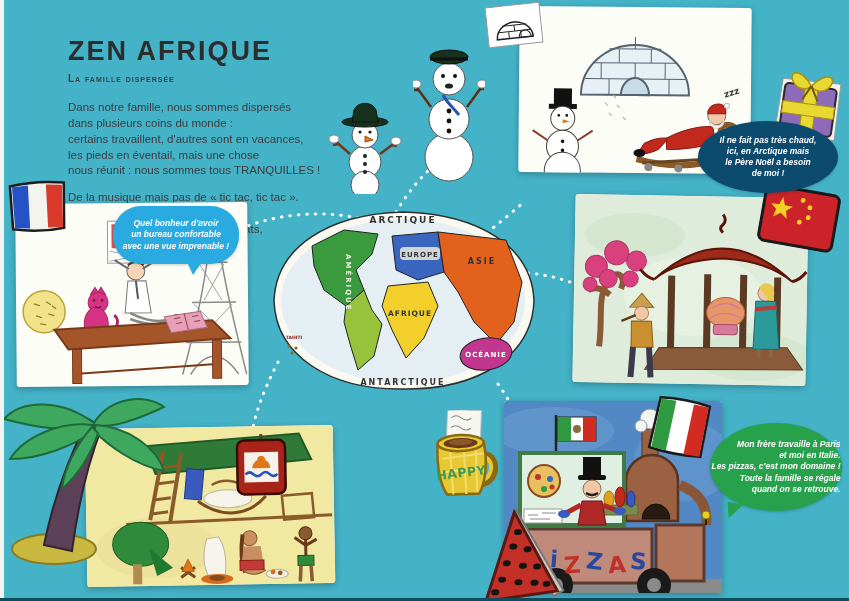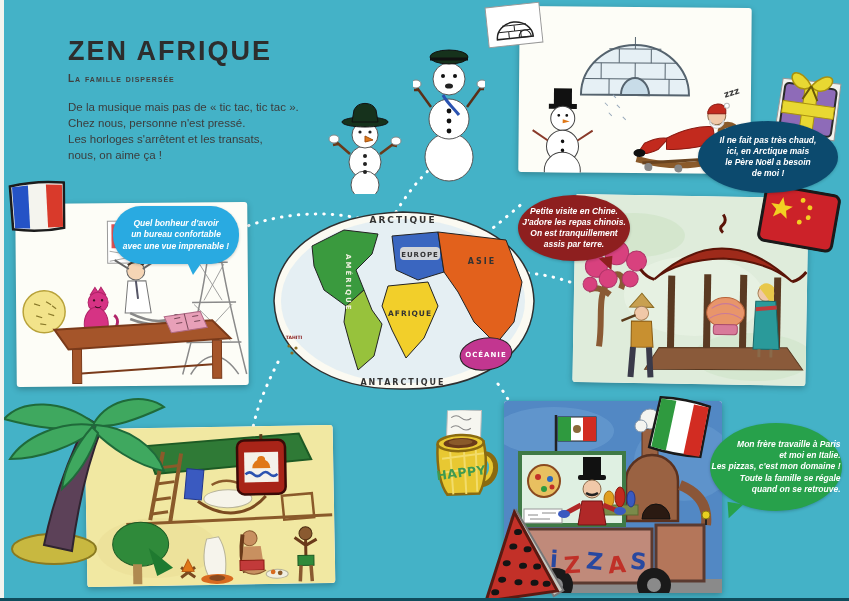--- a/index.html
+++ b/index.html
@@ -71,20 +71,25 @@
       <path d="M480,238 C496,226 510,214 524,202"></path>
       <path d="M494,274 C520,270 546,274 570,282"></path>
       <path d="M278,362 C264,390 254,414 251,440"></path>
       <path d="M498,384 C508,398 516,412 521,428"></path>
     </g>
   </svg>
 
   <header class="intro">
     <h1>ZEN AFRIQUE</h1>
     <h2>La famille dispersée</h2>
+    <p>Dans notre famille, nous sommes dispersés
+dans plusieurs coins du monde :
+certains travaillent, d'autres sont en vacances,
+les pieds en éventail, mais une chose
+nous réunit : nous sommes tous TRANQUILLES !</p>
     <p>De la musique mais pas de « tic tac, tic tac ».
 Chez nous, personne n'est pressé.
 Les horloges s'arrêtent et les transats,
 nous, on aime ça !</p>
   </header>
 
   <div class="art" id="french-flag">
     <svg width="60" height="55" viewBox="0 0 60 55">
       <path d="M3,6 Q30,1 57,5 L55,50 Q30,54 4,49 Z" fill="#f4f4ee" stroke="#1c1c1c" stroke-width="2.5"></path>
       <path d="M5,7 L21,6 L21,49 L6,48 Z" fill="#2553c6"></path>
@@ -253,26 +258,20 @@
       <path d="M4,16 L62,14 L63,71 L3,72 Z" fill="#f2f2ec" stroke="#999"></path>
       <rect x="7" y="20" width="52" height="48" rx="4" fill="#8e6bb8" stroke="#2a2a2a" stroke-width="2"></rect>
       <rect x="27" y="20" width="13" height="48" fill="#e8d832" stroke="#a89010"></rect>
       <rect x="7" y="38" width="52" height="12" fill="#e8d832" stroke="#a89010"></rect>
       <path d="M33,20 C20,2 6,8 16,20 C22,26 30,24 33,20 Z" fill="#e8d832" stroke="#a89010" stroke-width="1.5"></path>
       <path d="M33,20 C46,2 60,8 50,20 C44,26 36,24 33,20 Z" fill="#e8d832" stroke="#a89010" stroke-width="1.5"></path>
       <path d="M33,20 L26,34 M33,20 L41,34" stroke="#6a5808" stroke-width="2" fill="none"></path>
     </svg>
   </div>
 
-  <div class="bubble" id="bubble-china">
-    <span>Petite visite en Chine.
-J'adore les repas chinois.
-On est tranquillement
-assis par terre.</span>
-  </div>
 
   <div class="art paper" id="china-paper">
     <svg width="233" height="188" viewBox="0 0 233 188">
       <rect x="0" y="0" width="233" height="188" rx="3" fill="#dfecdb"></rect>
       <ellipse cx="60" cy="40" rx="50" ry="22" fill="#cfe4c8" opacity=".7"></ellipse>
       <ellipse cx="180" cy="160" rx="60" ry="24" fill="#cfe4c8" opacity=".6"></ellipse>
       <ellipse cx="120" cy="100" rx="70" ry="40" fill="#eef5ea" opacity=".5"></ellipse>
       <g>
         <path d="M26,152 C30,120 22,102 36,84 C44,74 52,82 47,94 M36,100 C28,94 20,92 14,96" fill="none" stroke="#8a5a34" stroke-width="6"></path>
         <circle cx="22" cy="72" r="11" fill="#d8417e" stroke="#b03468"></circle>

